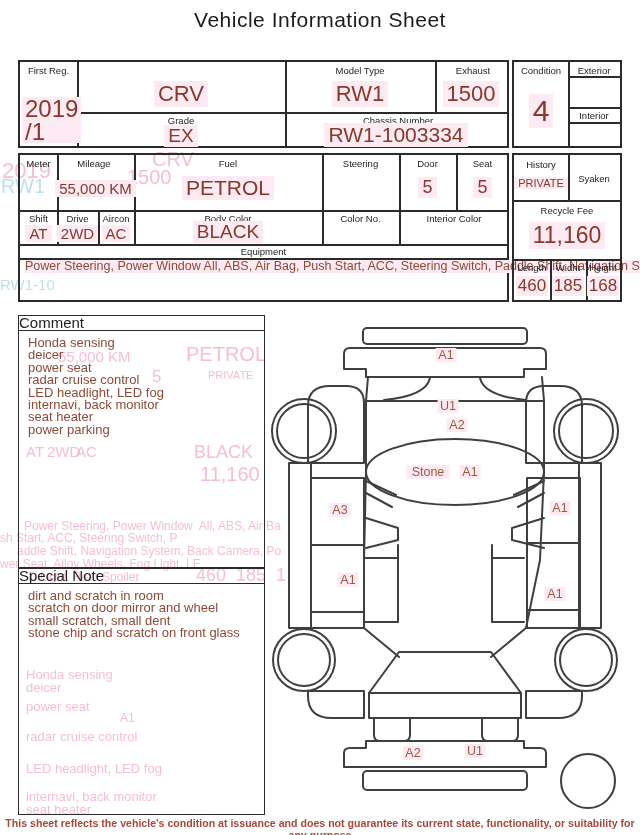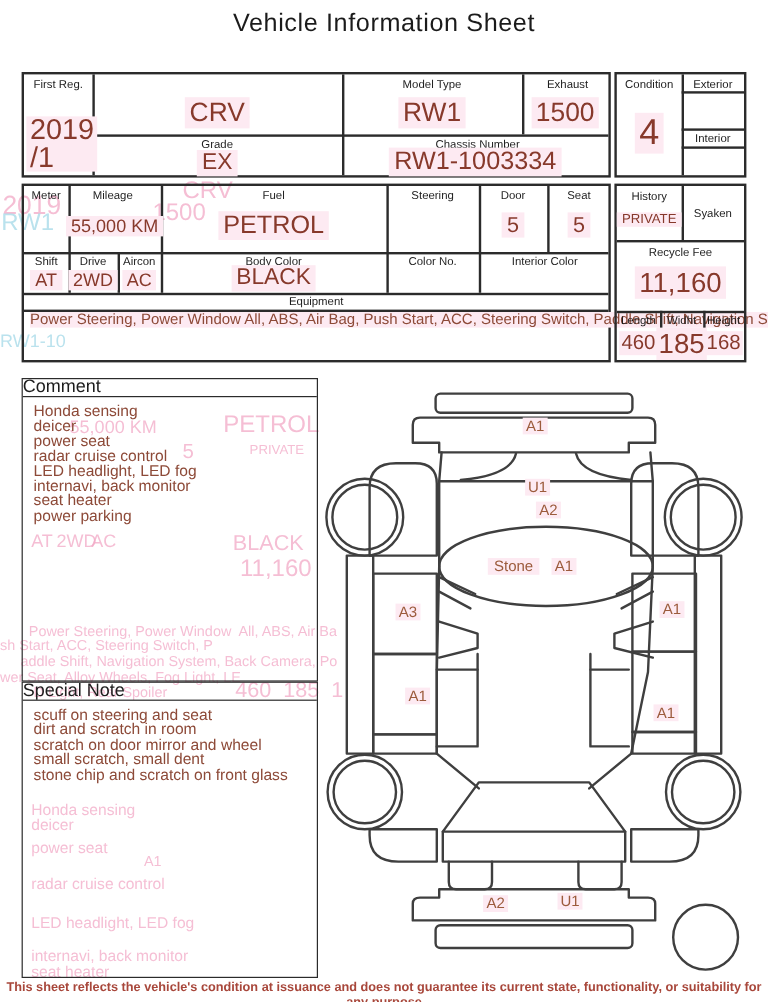--- a/index.html
+++ b/index.html
@@ -187,21 +187,21 @@
   <div class="cell lbl" style="left:0;top:50px;width:106px;">Recycle Fee</div>
   <div class="cell val" style="left:0;top:64px;width:106px;height:32px;font-size:23px;">
       <span class="hl">11,160</span>
     </div>
 
   <div class="cell lbl" style="left:0;top:107px;width:36px;">Length</div>
   <div class="cell val" style="left:0;top:120px;width:36px;height:22px;font-size:17px;">
       <span class="hl" style="padding:0 2px;">460</span>
     </div>
   <div class="cell lbl" style="left:36px;top:107px;width:36px;">Widht</div>
-  <div class="cell val" style="left:36px;top:120px;width:36px;height:22px;font-size:23px;">
+  <div class="cell val" style="left:36px;top:120px;width:36px;height:22px;font-size:17px;">
       <span class="hl" style="padding:0 2px;">185</span>
     </div>
   <div class="cell lbl" style="left:72px;top:107px;width:34px;">Height</div>
   <div class="cell val" style="left:72px;top:120px;width:34px;height:22px;font-size:17px;">
       <span class="hl" style="padding:0 2px;">168</span>
     </div>
 </div>
 
 <div class="box" style="left:18px;top:315px;width:247px;height:253px;border-width:1.5px;">
   <div class="boxhead">Comment</div>
@@ -213,21 +213,20 @@
       <div>LED headlight, LED fog</div>
       <div>internavi, back monitor</div>
       <div>seat heater</div>
       <div>power parking</div>
     </div>
 </div>
 
 <div class="box" style="left:18px;top:568px;width:247px;height:247px;border-width:1.5px;">
   <div class="boxhead">Special Note</div>
   <div class="cell notes" style="left:9px;top:21px;width:234px;">
-      <div>scuff on steering and seat</div>
       <div>dirt and scratch in room</div>
       <div>scratch on door mirror and wheel</div>
       <div>small scratch, small dent</div>
       <div>stone chip and scratch on front glass</div>
     </div>
 </div>
 
 <svg id="car-svg" width="370" height="495" viewBox="270 320 370 495">
   <g stroke="#3f3f3f" stroke-width="2" fill="none" stroke-linejoin="round" stroke-linecap="round">
 

